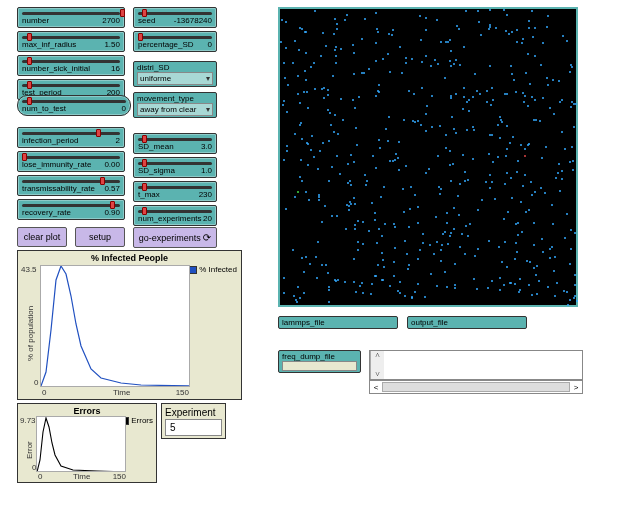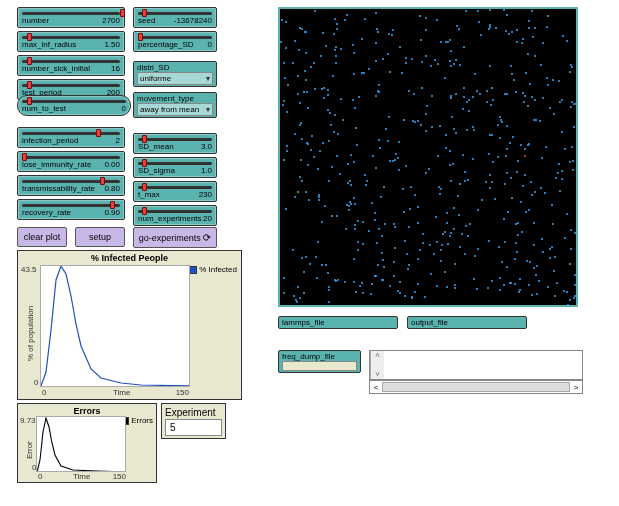--- a/index.html
+++ b/index.html
@@ -201,21 +201,21 @@
         <span class="label">lose_immunity_rate</span>
         <span class="value">0.00</span>
       </div>
     </div>
     <div class="slider-widget" style="left: 17px; top: 175px; width: 108px;">
       <div class="track">
         <div class="thumb" style="left:80%;"></div>
       </div>
       <div class="row">
         <span class="label">transmissability_rate</span>
-        <span class="value">0.80</span>
+        <span class="value">0.57</span>
       </div>
     </div>
     <div class="slider-widget" style="left: 17px; top: 199px; width: 108px;">
       <div class="track">
         <div class="thumb" style="left:90%;"></div>
       </div>
       <div class="row">
         <span class="label">recovery_rate</span>
         <span class="value">0.90</span>
       </div>
@@ -282,21 +282,21 @@
 <div class="chooser" style="left:133px; top:61px; width:84px;">
   <div class="chooser-label">distri_SD</div>
   <div class="chooser-value">
       <span>uniforme</span>
       <span class="arrow">▾</span>
     </div>
 </div>
 <div class="chooser" style="left:133px; top:92px; width:84px;">
   <div class="chooser-label">movement_type</div>
   <div class="chooser-value">
-      <span>away from mean</span>
+      <span>away from clear</span>
       <span class="arrow">▾</span>
     </div>
 </div>
 
 <div class="button-widget" style="left:17px; top:227px; width:50px;">clear plot</div>
 <div class="button-widget" style="left:75px; top:227px; width:50px;">setup</div>
 <div class="button-widget" style="left:133px; top:227px; width:84px; display:flex; align-items:center; justify-content:center; gap:2px;">
   <span>go-experiments</span>
   <span style="font-size:10px;">⟳</span>
 </div>

